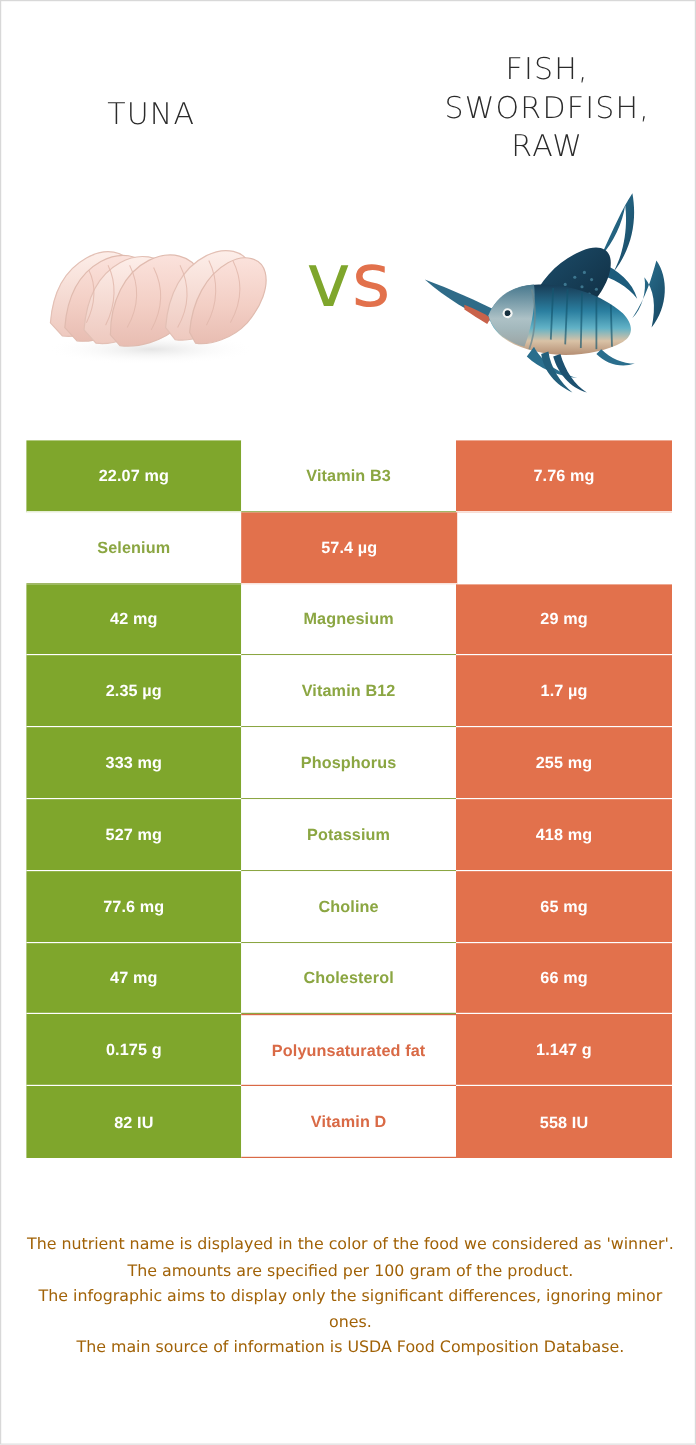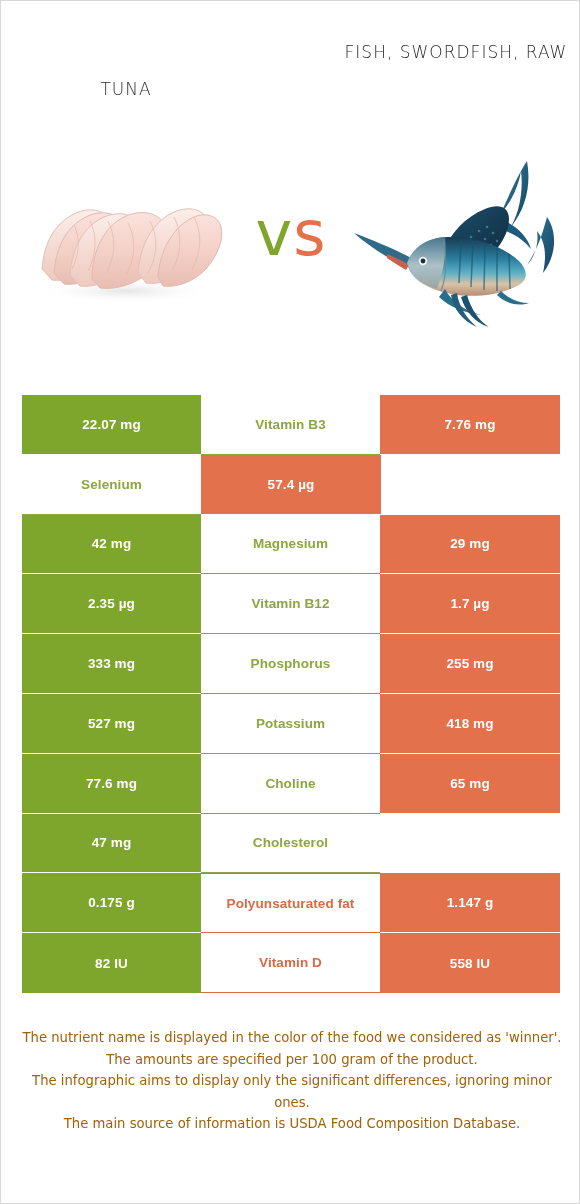--- a/index.html
+++ b/index.html
@@ -25,21 +25,21 @@
     position: absolute;
     top: 0;
     left: 0;
     width: 580px;
     height: 150px;
   }
   .food-title {
     position: absolute;
     font-family: "DejaVu Sans", sans-serif;
     font-weight: 300;
-    font-size: 17px;
+    font-size: 25px;
     letter-spacing: 1.0px;
     color: #2b2b2b;
     text-transform: uppercase;
     text-align: center;
     line-height: 1.28;
   }
   .title-left {
     left: 11px;
     width: 228px;
     top: 78px;
@@ -80,21 +80,21 @@
     line-height: 1;
     letter-spacing: 1px;
   }
   .vs .v { color: #7fa62c; }
   .vs .s { color: #e2714c; }
 
   
   .table {
     position: absolute;
     left: 21px;
-    top: 394px;
+    top: 366px;
     width: 552px;
   }
   .row {
     display: flex;
     height: 59.8px;
     width: 538px;
   }
   .cell {
     height: 100%;
     display: flex;
@@ -318,20 +318,21 @@
         <div class="cell cell-right">418 mg</div>
       </div>
       <div class="row">
         <div class="cell cell-left">77.6 mg</div>
         <div class="cell cell-mid win-green">Choline</div>
         <div class="cell cell-right">65 mg</div>
       </div>
       <div class="row">
         <div class="cell cell-left">47 mg</div>
         <div class="cell cell-mid win-green">Cholesterol</div>
+        <div class="cell cell-right">66 mg</div>
       </div>
       <div class="row">
         <div class="cell cell-left">0.175 g</div>
         <div class="cell cell-mid win-orange top-orange">Polyunsaturated fat</div>
         <div class="cell cell-right">1.147 g</div>
       </div>
       <div class="row">
         <div class="cell cell-left">82 IU</div>
         <div class="cell cell-mid win-orange">Vitamin D</div>
         <div class="cell cell-right">558 IU</div>

